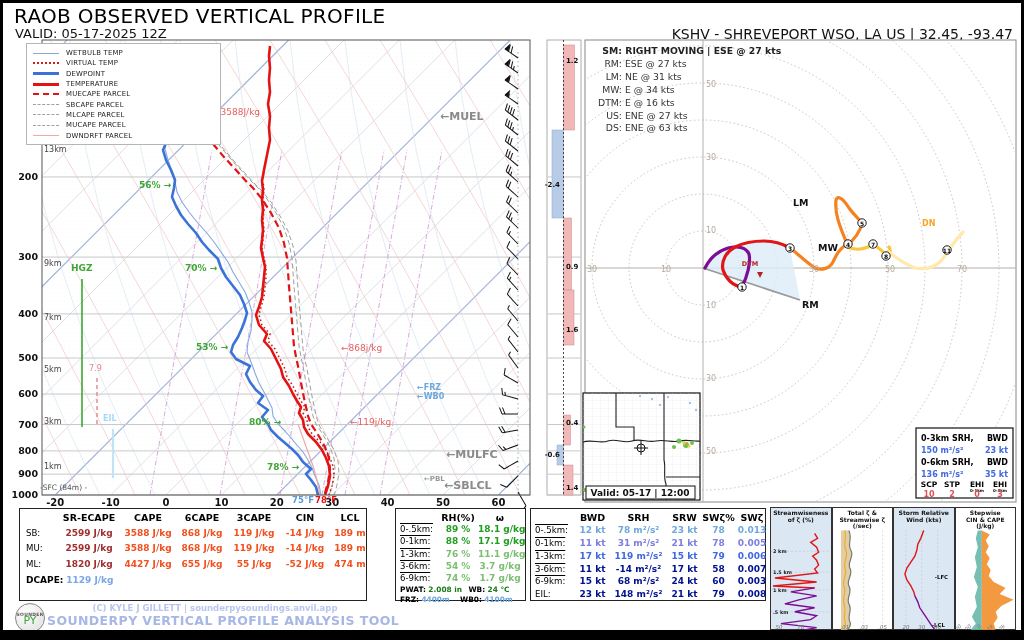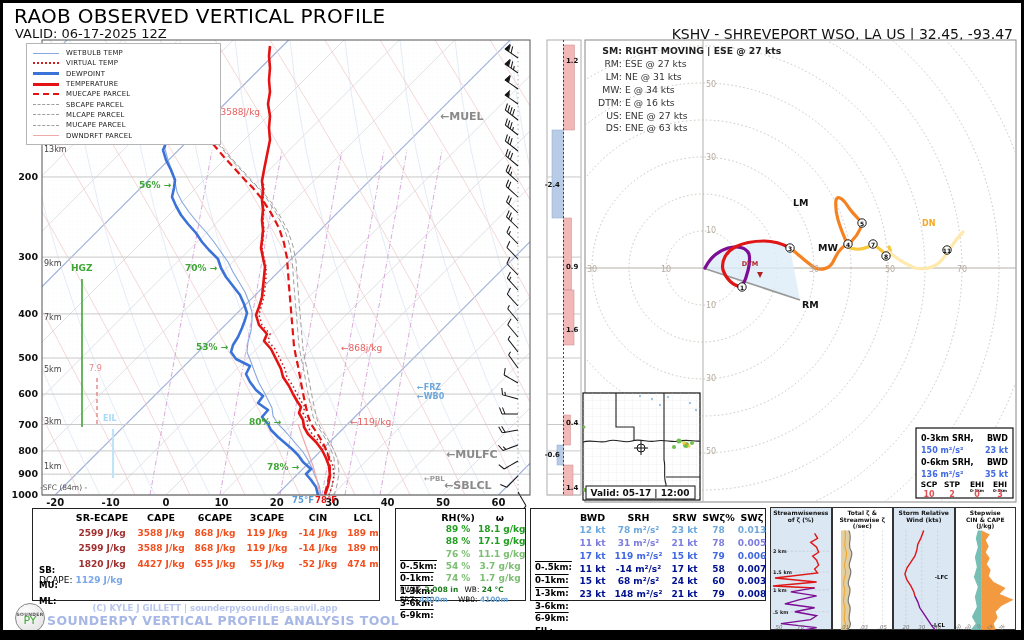--- a/index.html
+++ b/index.html
@@ -56,36 +56,36 @@
   .ls2{border-top:3.2px solid #3b72d8}.ls3{border-top:3.2px solid #e31313}
   .ls4{border-top:2.6px dashed #e31313}.ls5,.ls6,.ls7{border-top:1.4px dashed #9f9f9f}
   .ls8{border-top:1.4px solid #f0a8a8}
   
   #motion{left:588px;top:42px;}
   .mline{font-size:9.3px;line-height:12.9px;color:#333;white-space:nowrap;}
   .mline.m0{font-weight:bold;color:#222;}
   .mlab{display:inline-block;width:31px;text-align:right;}
   
   .statbox{background:#fff;border:1.2px solid #222;box-sizing:border-box;}
-  #box1{left:29px;top:505px;width:348px;height:93px;padding:3px 8px 0 6px;}
+  #box1{left:16px;top:505px;width:348px;height:93px;padding:3px 8px 0 6px;}
   #box2{left:392px;top:505px;width:131px;height:93px;padding:3px 3px 0 4px;}
   #box3{left:527px;top:505px;width:236px;height:93px;padding:3px 3px 0 4px;}
   .grid{display:grid;}
   #thermo-grid{grid-template-columns:32px 62px 56px 52px 52px 50px 40px;grid-auto-rows:15.5px;}
   #moist-grid{grid-template-columns:38px 40px 44px;grid-auto-rows:12.2px;}
   #kin-grid{grid-template-columns:40px 35px 57px 35px 33px 34px;grid-auto-rows:12.9px;}
   .gh{font-weight:bold;font-size:9.5px;text-align:center;color:#000;}
-  .gl{font-weight:bold;font-size:8.6px;text-align:left;color:#000;white-space:nowrap;margin-top:37px;}
+  .gl{font-weight:normal;font-size:8.6px;text-align:left;color:#000;white-space:nowrap;}
   .ov{text-decoration:overline;}
   .gv{font-weight:bold;font-size:9px;text-align:center;white-space:nowrap;}
   .c-dr{color:#a03030}.c-or{color:#f2501e}
   .c-g1{color:#1f9e1f}.c-g2{color:#7cbf72}
   .c-t0{color:#6fa8dc}.c-t1{color:#7d7de0}.c-t2{color:#4169e1}.c-t3{color:#001190}
   .b1foot{font-size:9px;line-height:13px;white-space:nowrap;}
-  .blk{font-weight:normal;color:#000;margin-top:27px;}
+  .blk{font-weight:bold;color:#000;margin-top:27px;}
   .blu{font-weight:bold;color:#7aa7e8;}
   .brn{font-weight:bold;color:#7a3b10;}
   .mfoot{font-size:7.4px;line-height:9.5px;white-space:nowrap;}
   .dgr{font-weight:bold;color:#1a7a1a;}
   .lbl2{font-weight:bold;color:#6fa8dc;}
   
   .panel{position:absolute;top:504px;height:123px;box-sizing:border-box;border:1px solid #333;}
   .p-blue{background:#dbe7f3;}.p-white{background:#fff;}
   .ptitle{height:20px;text-align:center;font-size:6px;font-weight:bold;line-height:6.6px;padding-top:2px;color:#111;}
   .ptick{font-size:5.5px;font-style:italic;fill:#777;}
@@ -100,21 +100,21 @@
   #foot-text{left:44px;top:599px;width:336px;text-align:center;}
   #foot-line1{font-size:12.5px;font-weight:bold;color:#a7b7e6;letter-spacing:.4px;white-space:nowrap;}
   #foot-line2{font-size:8.5px;font-weight:bold;color:#b9c6ee;margin-top:1px;white-space:nowrap;}
 </style>
 </head>
 <body>
 
 <div id="frame">
 
   <div class="abs" id="page-title">RAOB OBSERVED VERTICAL PROFILE</div>
-  <div class="abs" id="valid-line">VALID: 06-17-2025 12Z</div>
+  <div class="abs" id="valid-line">VALID: 05-17-2025 12Z</div>
   <div class="abs" id="station-line">KSHV - SHREVEPORT WSO, LA US | 32.45, -93.47</div>
 
   <svg id="gfx" class="abs" style="left:0;top:0;width:1018px;height:624px;" viewBox="3 3 1018 624">
     <defs>
       <clipPath id="cpS">
           <rect x="42" y="40" width="488" height="455"></rect>
         </clipPath>
       <clipPath id="cpH">
           <rect x="585" y="40" width="431" height="462"></rect>
         </clipPath>

